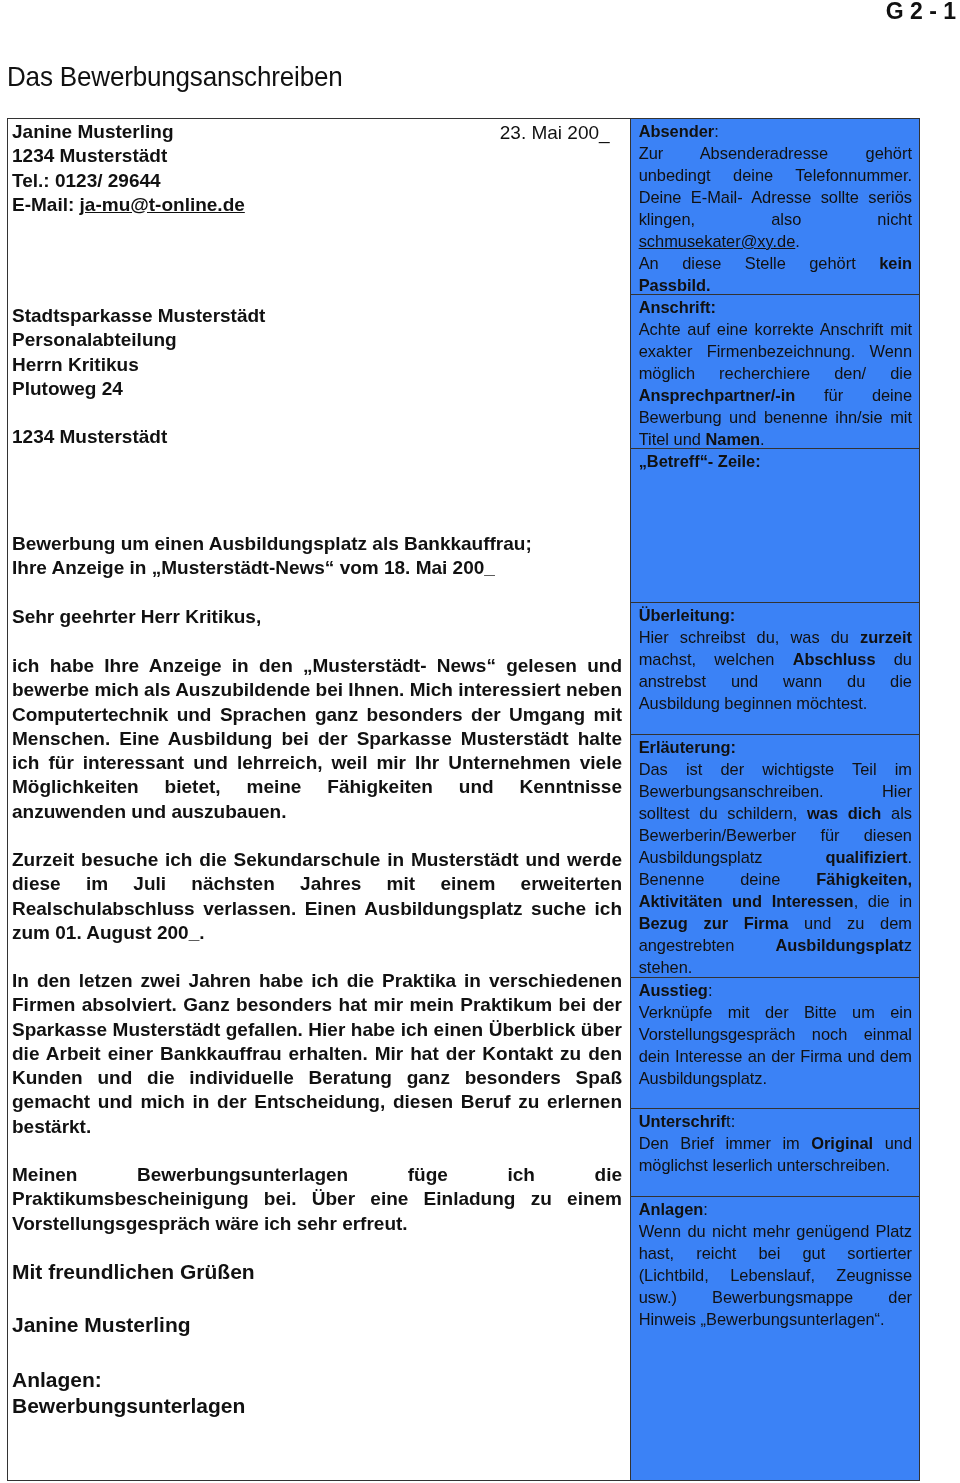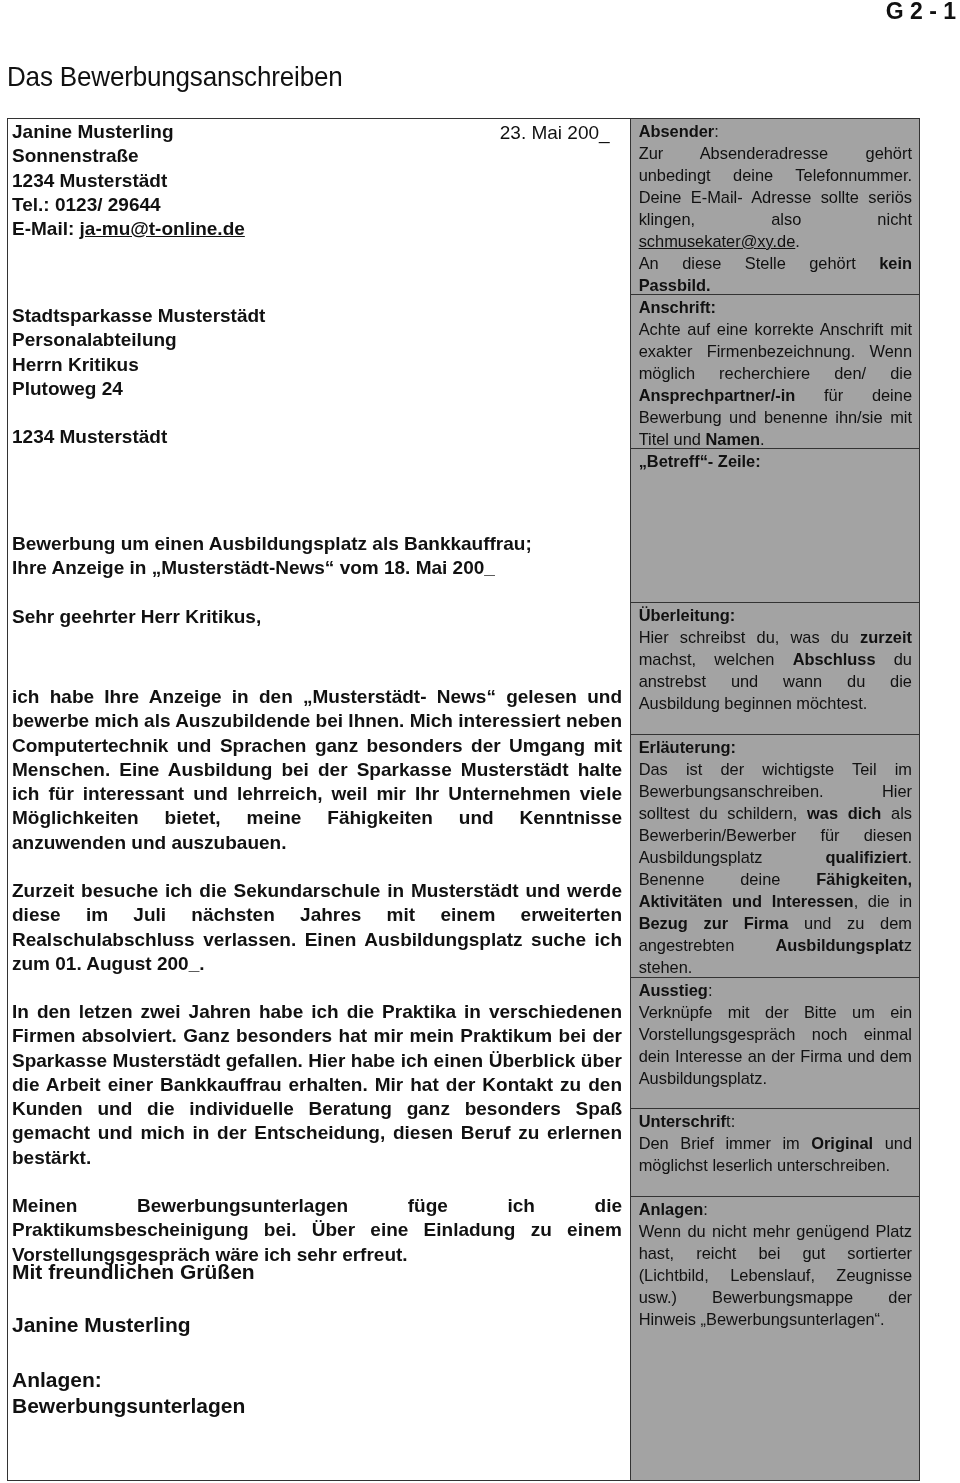--- a/index.html
+++ b/index.html
@@ -4,48 +4,47 @@
 <style>
   html, body { margin: 0; padding: 0; background: #ffffff; }
   body { width: 960px; height: 1483px; position: relative; overflow: hidden;
          font-family: "Liberation Sans", sans-serif; color: #111; }
   .page-id { position: absolute; right: 4px; top: -2px; font-size: 23px; font-weight: bold; }
   .page-title { position: absolute; left: 7px; top: 42px; font-size: 28px; font-weight: normal;
                 transform: scaleX(0.93); transform-origin: left; letter-spacing: -0.2px; }
   .sheet { position: absolute; left: 7px; top: 118px; width: 913px; height: 1363px;
            border: 1.5px solid #333; box-sizing: border-box; display: flex; }
   .letter { width: 623px; position: relative; font-size: 19px; line-height: 24.3px; }
-  .notes { width: 290px; background: #a3a3a3; border-left: 1.5px solid #333; box-sizing: border-box;
+  .notes { width: 290px; background: #3b82f6; border-left: 1.5px solid #333; box-sizing: border-box;
            display: flex; flex-direction: column; }
   .note { border-bottom: 1.5px solid #333; padding: 1px 7px 0 8px; font-size: 16.4px;
           line-height: 22px; text-align: justify; box-sizing: border-box; }
   .note:last-child { border-bottom: none; flex: 1; }
   .note .head { font-weight: bold; display: block; }
   .note .head .plain { font-weight: normal; }
   .note b { font-weight: bold; }
   .note u, .letter u { text-decoration: underline; }
   .block { position: absolute; left: 4px; width: 610px; font-weight: bold; }
-  .just { text-align: justify; margin-top: 31px; }
+  .just { text-align: justify; }
   .line { display: block; }
   .date { position: absolute; right: 20px; top: 2px; }
   .subject { font-weight: bold; }
 </style>
 </head>
 <body>
 
 <div class="page-id">G 2 - 1</div>
 <h1 class="page-title">Das Bewerbungsanschreiben</h1>
 
 <div class="sheet">
   <div class="letter">
     <span class="date">23. Mai 200_</span>
 
     <div class="block" style="top:1px">
       <span class="line">Janine Musterling</span>
-      <span class="line">Sonnenstraße</span>
       <span class="line">1234 Musterstädt</span>
       <span class="line">Tel.: 0123/ 29644</span>
       <span class="line"><span>E-Mail: </span><u>ja-mu@t-online.de</u></span>
     </div>
 
     <div class="block" style="top:185px">
       <span class="line">Stadtsparkasse Musterstädt</span>
       <span class="line">Personalabteilung</span>
       <span class="line">Herrn Kritikus</span>
       <span class="line">Plutoweg 24</span>

